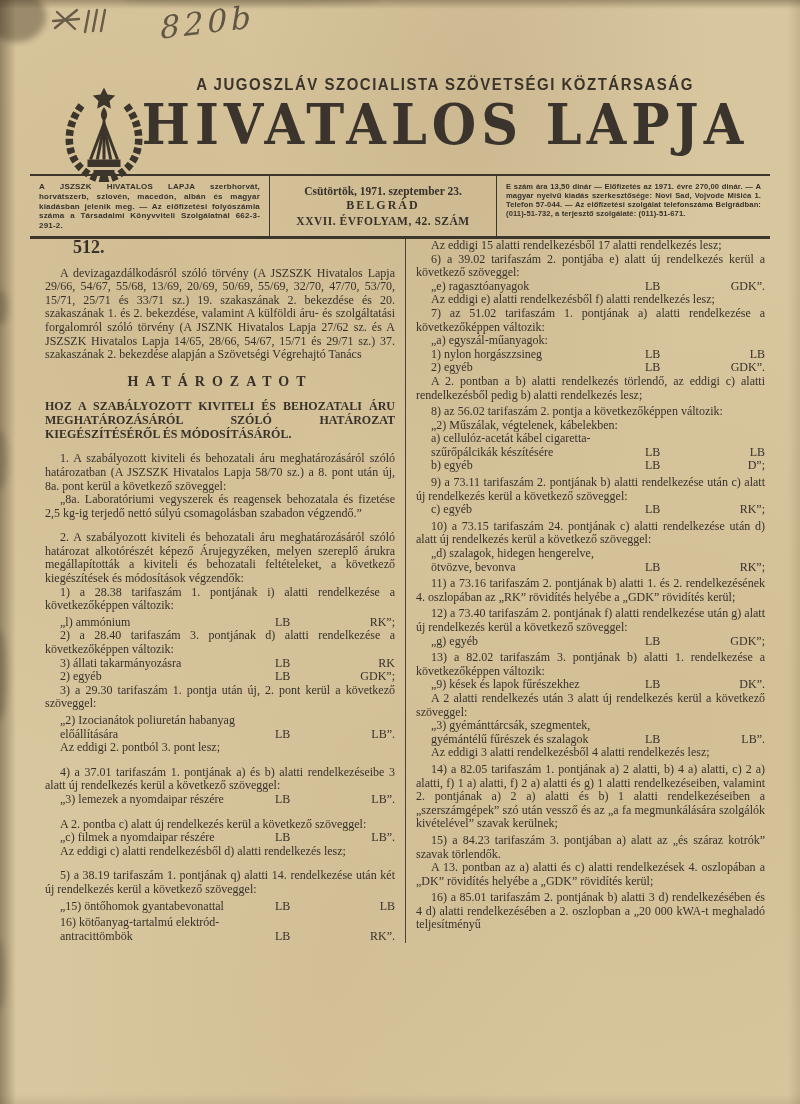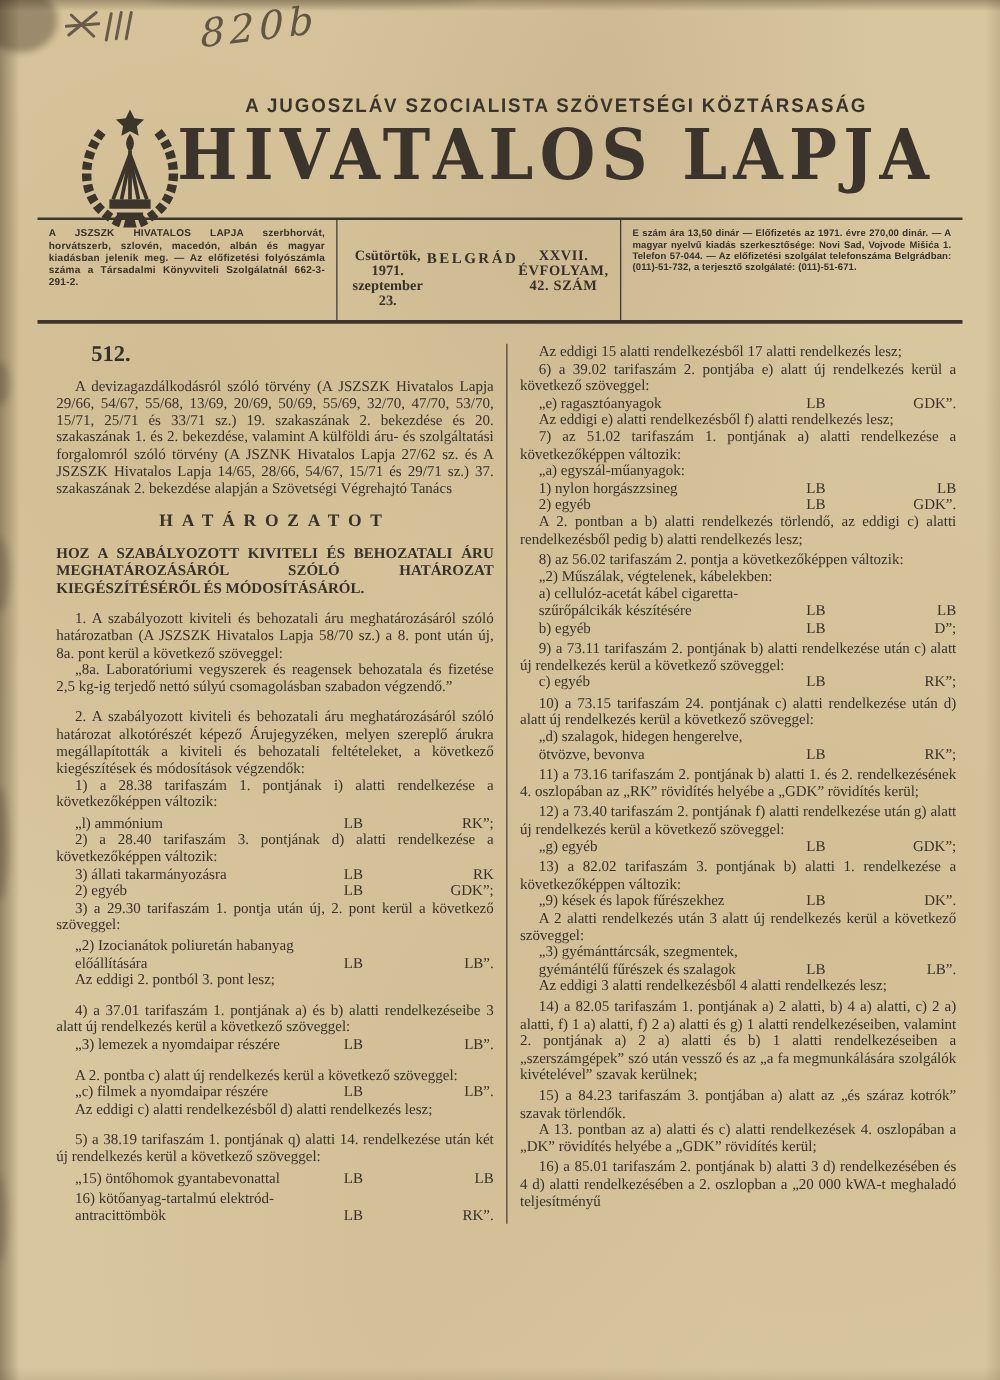--- a/index.html
+++ b/index.html
@@ -56,32 +56,32 @@
     margin:26px 30px 0 30px;
     display:grid; grid-template-columns:240px 227px 1fr;
     border-top:2px solid #3c362c; border-bottom:3px solid #3c362c;
   }
   .infobar .cell{padding:6px 9px 5px 9px;}
   .infobar .cell.left, .infobar .cell.center{border-right:1.5px solid #3c362c;}
   .cell.left{
     font-family:Liberation Sans, sans-serif; font-weight:bold;
     font-size:8px; line-height:9.8px; text-align:justify; letter-spacing:.2px;
   }
-  .cell.center{display:flex; flex-direction:row; justify-content:space-between; text-align:center; padding-top:23px; padding-bottom:9px;}
+  .cell.center{display:flex; flex-direction:column; justify-content:space-between; text-align:center; padding-top:9px; padding-bottom:9px;}
   .cell.center .date{font-weight:bold; font-size:11.5px;}
   .cell.center .city{font-weight:bold; font-size:12px; letter-spacing:2px;}
   .cell.center .issue{font-weight:bold; font-size:11.5px; letter-spacing:.5px;}
   .cell.right{
     font-family:"Liberation Sans", sans-serif; font-weight:bold;
     font-size:7.6px; line-height:9px; text-align:justify; letter-spacing:.1px;
   }
 
   
   .body-cols{
-    margin:16px 35px 0 45px;
+    margin:0 35px 0 45px;
     display:grid; grid-template-columns:1fr 1fr;
   }
   .col{font-size:12px; line-height:13.6px;}
   .col.left{padding-right:10px;}
   .col.right{padding-left:10px; border-left:1.2px solid #4a4236;}
   .col p{margin:0; text-align:justify;}
   .col .p{text-indent:15px;}
   .col .sec{font-size:18px; font-weight:bold; text-indent:28px; margin:2px 0 12px 0;}
   .col .h1{font-weight:bold; text-align:center; letter-spacing:7px; font-size:14px; text-indent:0; margin:13px 0 11px 0;}
   .col .h2{font-weight:bold; font-size:12px; line-height:14px; text-indent:0; margin:0 0 2px 0;}

